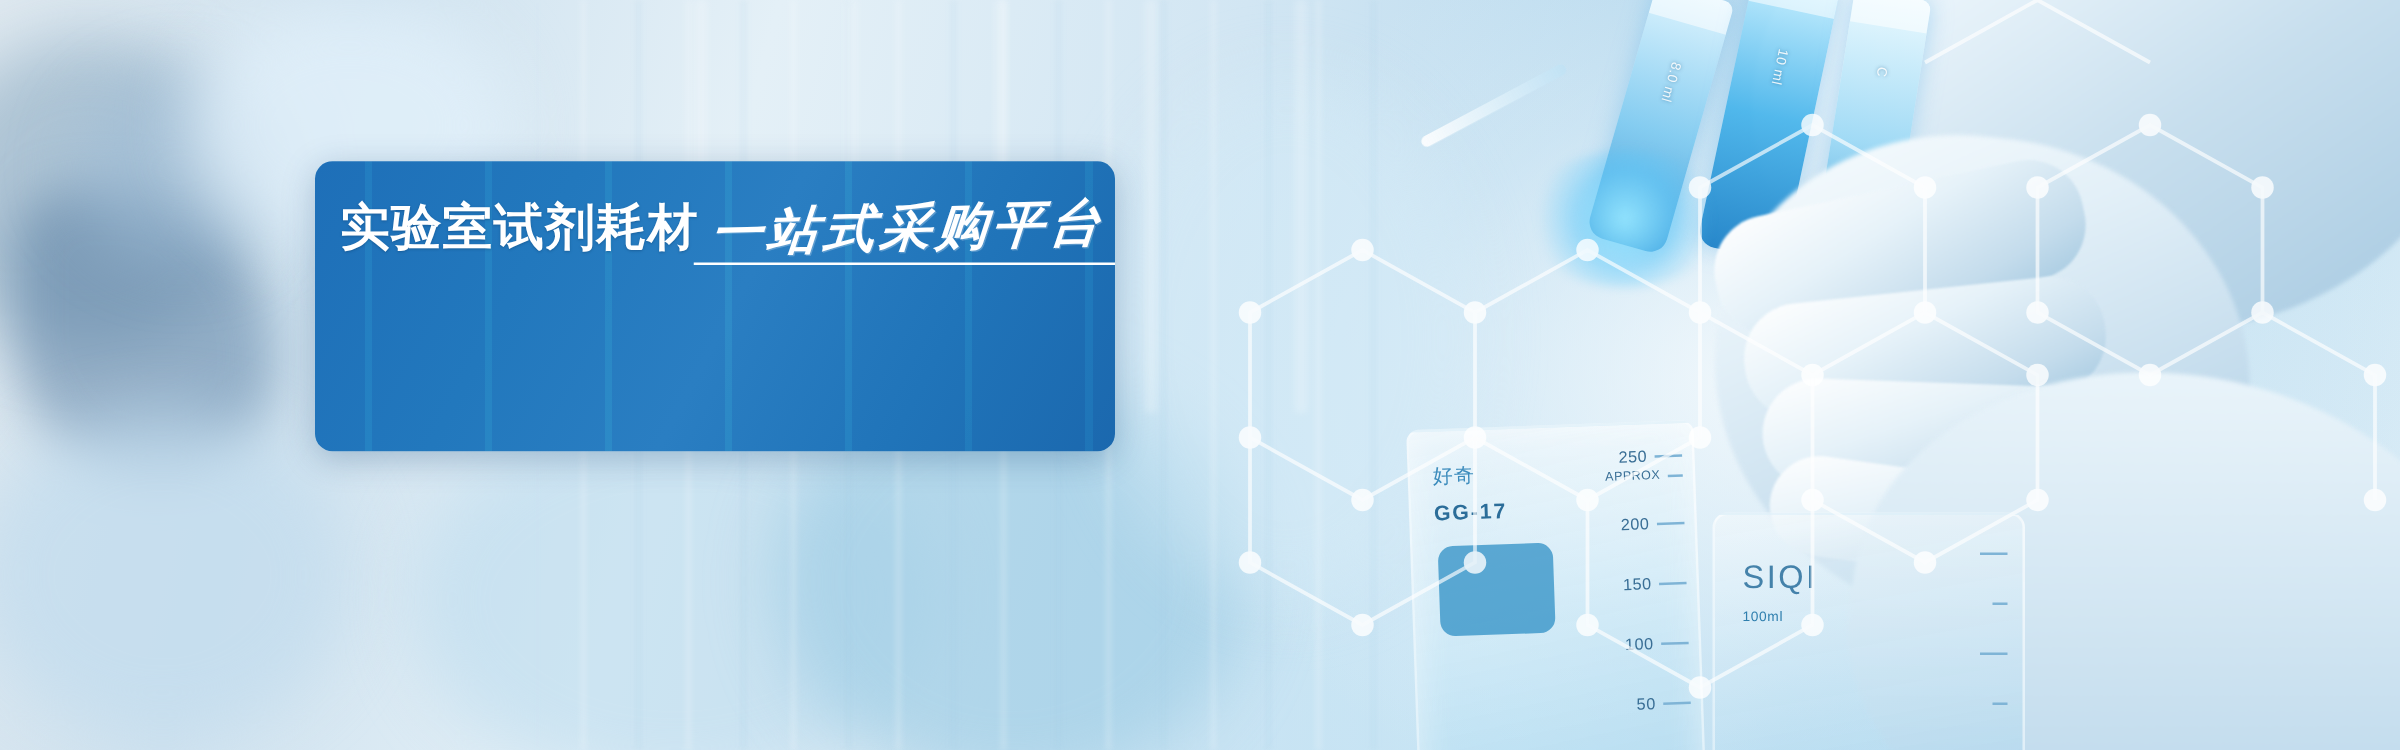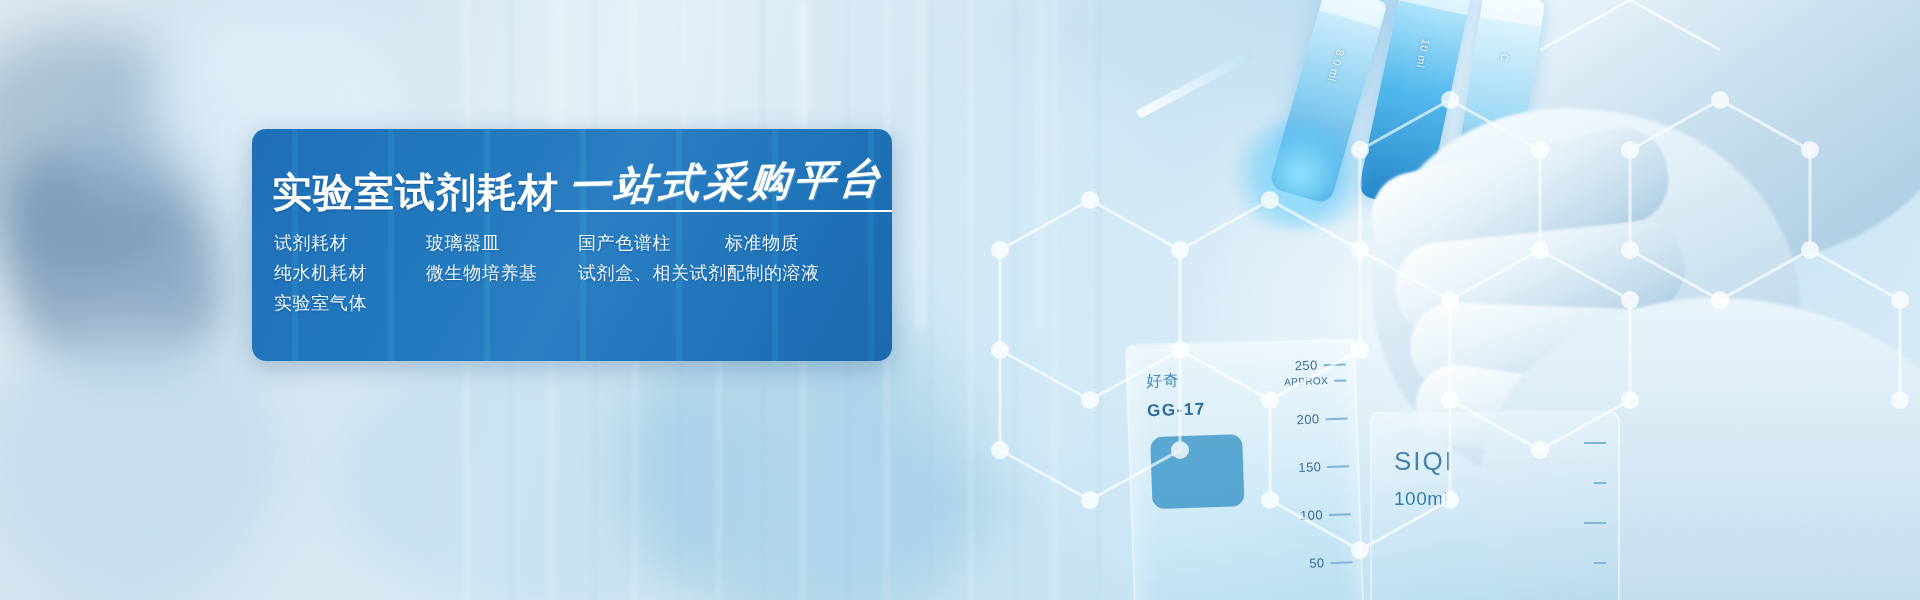--- a/index.html
+++ b/index.html
@@ -86,39 +86,39 @@
   .grad .tiny{ width:12px; }
   .beaker-brand{ position:absolute; left:18px; top:26px; color:#2f84b8; font-size:16px; letter-spacing:1px; opacity:.92; }
   .beaker-model{ position:absolute; left:18px; top:56px; color:#2b6d99; font-size:17px; letter-spacing:1.5px; font-weight:bold; }
   .beaker-sq{ position:absolute; left:20px; top:92px; width:92px; height:72px; border-radius:12px; background:rgba(40,140,195,.72); }
 
   
   .beaker2{ position:absolute; right:300px; bottom:-70px; width:250px; height:260px; border-radius:12px 12px 22px 22px;
     background:linear-gradient(170deg,rgba(255,255,255,.42),rgba(190,226,244,.4) 60%,rgba(150,205,235,.45));
     border:2px solid rgba(255,255,255,.5); }
   .beaker2-brand{ position:absolute; left:22px; top:34px; color:#2a6f9d; font-size:26px; font-weight:normal; letter-spacing:2px; opacity:.85; }
-  .beaker2-ml{ position:absolute; left:22px; top:76px; color:#2f7fae; font-size:19px; letter-spacing:.5px; }
+  .beaker2-ml{ position:absolute; left:22px; top:76px; color:#2f7fae; font-size:11px; letter-spacing:.5px; }
   .b2-grads{ position:absolute; right:12px; top:20px; width:70px; height:220px; }
 
   
   .molecules{ position:absolute; right:0; top:0; width:980px; height:600px; opacity:.85; pointer-events:none; }
 
   
   .card{
     position:absolute; left:252px; top:129px; width:640px; height:232px;
     border-radius:14px;
     background:linear-gradient(118deg,#1e6fb8 0%,#2278bd 28%,#2a7ec2 52%,#2074b9 76%,#1b68ae 100%);
     box-shadow:0 6px 26px rgba(20,70,120,.28);
     overflow:hidden;
   }
   .card::after{ content:""; position:absolute; inset:0; opacity:.18;
     background:repeating-linear-gradient(90deg, rgba(255,255,255,0) 0 40px, rgba(255,255,255,.55) 40px 46px, rgba(255,255,255,0) 46px 96px);
     mix-blend-mode:overlay; }
 
-  .title-row{ position:relative; z-index:2; display:flex; align-items:flex-end; gap:10px; padding:33px 0 0 20px; }
+  .title-row{ position:relative; z-index:2; display:flex; gap:10px; padding:33px 0 0 20px; }
   .title-a{ color:#fff; font-size:40px; font-weight:bold; letter-spacing:1px; line-height:1;
     font-family:"DejaVu Sans","Liberation Sans",sans-serif; text-shadow:0 1px 2px rgba(10,50,90,.35); }
   .title-b-wrap{ position:relative; padding-bottom:9px; }
   .title-b{ color:#fff; font-size:41px; font-weight:bold; line-height:1; letter-spacing:4px;
     font-family:"DejaVu Serif","Liberation Serif",serif;
     font-style:italic; transform:skewX(-6deg) rotate(-1.5deg); display:inline-block;
     text-shadow:1px 1px 0 rgba(255,255,255,.25); }
   .title-underline{ position:absolute; left:-14px; right:-16px; bottom:0; height:2px; background:#fff; }
 
   .list{ position:relative; z-index:2; margin:22px 0 0 22px; }
@@ -279,31 +279,15 @@
   <div class="card">
 
     <div class="title-row">
       <span class="title-a">实验室试剂耗材</span>
       <span class="title-b-wrap">
         <span class="title-b">一站式采购平台</span>
         <span class="title-underline"></span>
       </span>
     </div>
 
-    <div class="list">
-      <div class="list-row">
-        <span class="cell c1">试剂耗材</span>
-        <span class="cell c2">玻璃器皿</span>
-        <span class="cell c3">国产色谱柱</span>
-        <span class="cell c4">标准物质</span>
-      </div>
-      <div class="list-row">
-        <span class="cell c1">纯水机耗材</span>
-        <span class="cell c2">微生物培养基</span>
-        <span class="cell c3">试剂盒、相关试剂配制的溶液</span>
-      </div>
-      <div class="list-row">
-        <span class="cell c1">实验室气体</span>
-      </div>
-    </div>
 
   </div>
 </div>
 
 </body></html>

